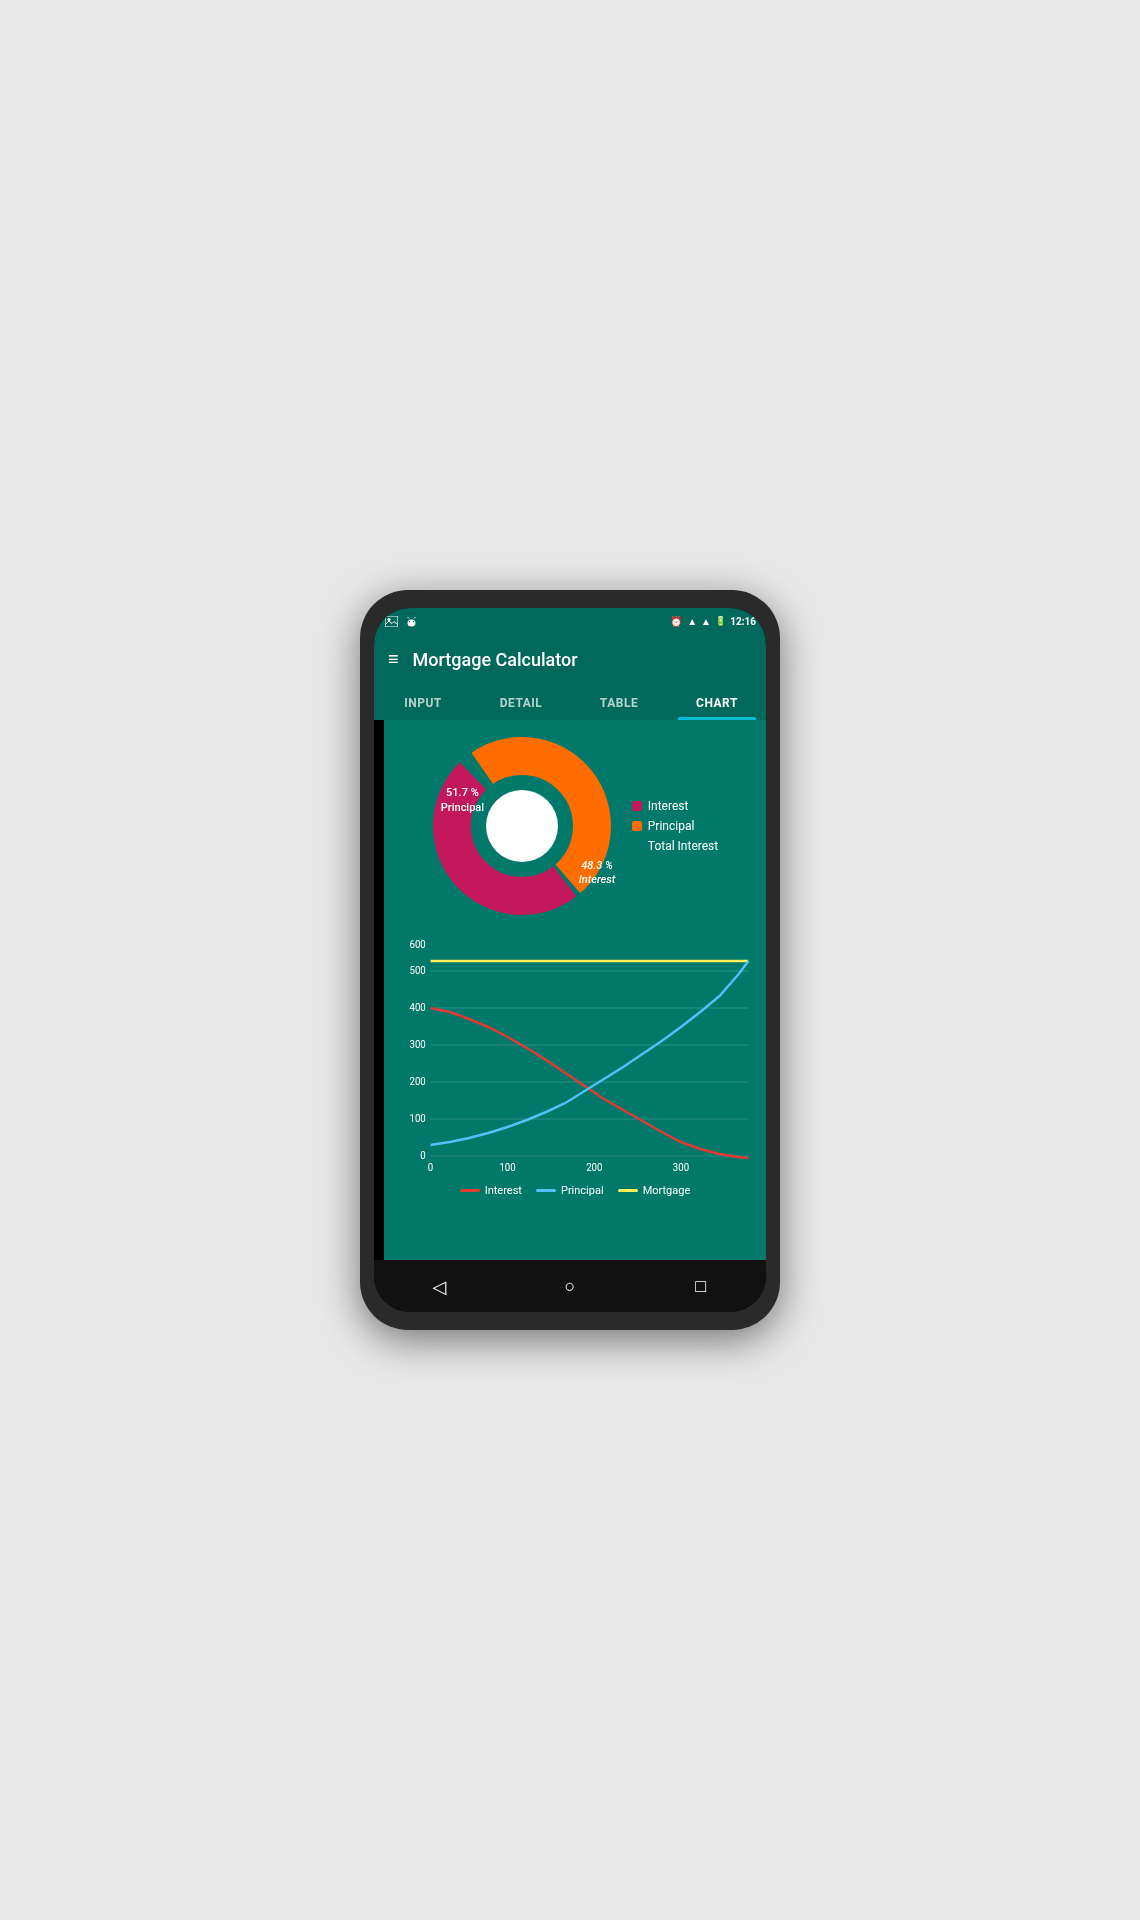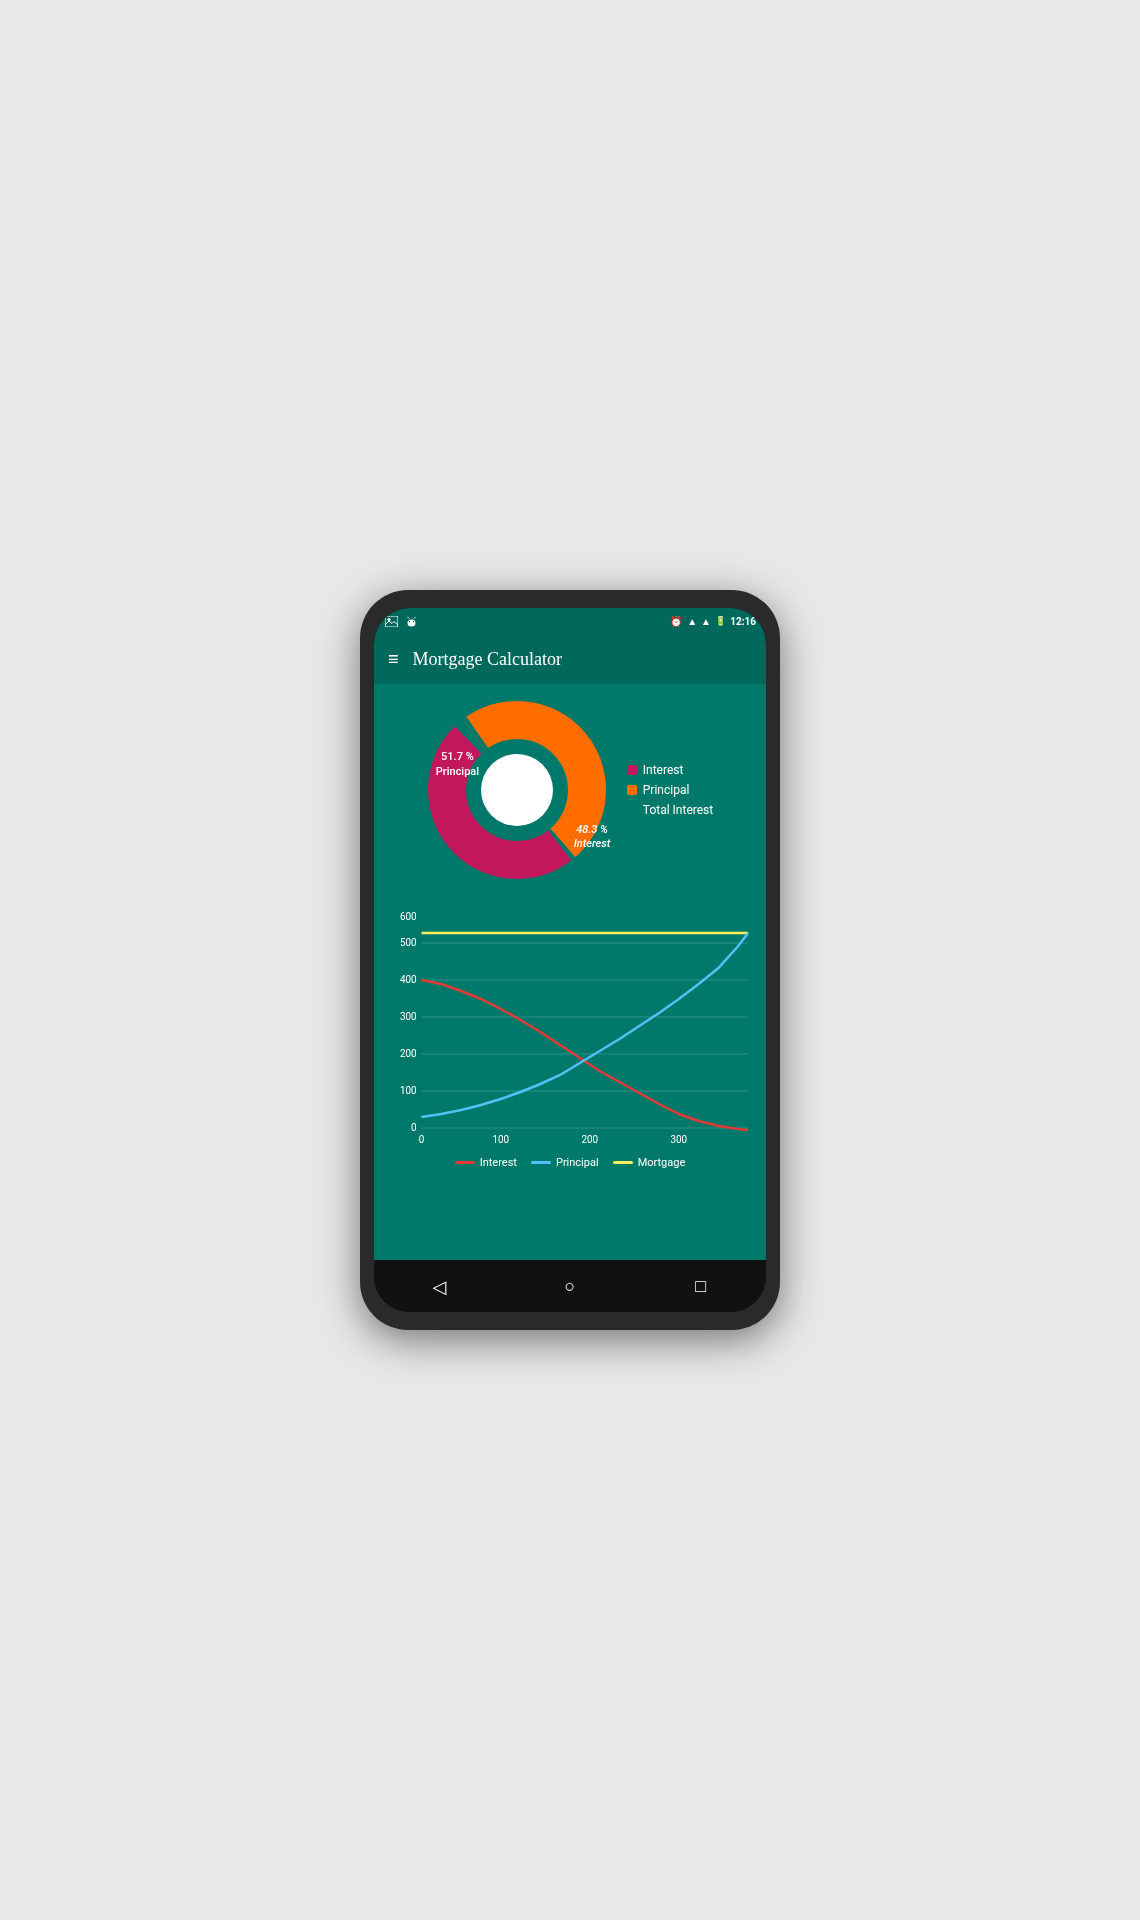--- a/index.html
+++ b/index.html
@@ -73,21 +73,20 @@
     }
     .hamburger-icon {
       color: white;
       font-size: 18px;
       cursor: pointer;
     }
     .app-title {
       color: white;
       font-size: 18px;
       font-weight: 500;
-      font-family: Liberation Serif, serif;
     }
     
     .tabs {
       background: #00695c;
       display: flex;
       flex-shrink: 0;
     }
     .tab {
       flex: 1;
       text-align: center;
@@ -112,21 +111,22 @@
       background: #00bcd4;
       border-radius: 2px 2px 0 0;
     }
     
     .content {
       flex: 1;
       background: #00796b;
       overflow-y: auto;
       display: flex;
       flex-direction: column;
-      gap: 12px;
+      gap: 4px;
+      margin-left: 10px;
     }
     
     .donut-section {
       padding: 16px 10px 10px;
       display: flex;
       align-items: center;
       justify-content: center;
       gap: 20px;
     }
     .donut-wrapper {
@@ -270,20 +270,26 @@
         <span style="font-size:9px;">🔋</span>
         <span>12:16</span>
       </div>
     </div>
 
     <div class="app-bar">
       <span class="hamburger-icon">≡</span>
       <span class="app-title">Mortgage Calculator</span>
     </div>
 
+    <div class="tabs">
+      <div class="tab">INPUT</div>
+      <div class="tab">DETAIL</div>
+      <div class="tab">TABLE</div>
+      <div class="tab active">CHART</div>
+    </div>
 
     <div class="content">
 
       <div class="donut-section">
         <div class="donut-wrapper">
           <svg viewBox="0 0 180 180">
 
             <circle cx="90" cy="90" r="70" fill="none" stroke="#FF6D00" stroke-width="38" stroke-dasharray="227.5 220.3" stroke-dashoffset="55" transform="rotate(-90 90 90)"></circle>
 
             <circle cx="90" cy="90" r="70" fill="none" stroke="#C2185B" stroke-width="38" stroke-dasharray="212.5 235" stroke-dashoffset="-172.5" transform="rotate(-90 90 90)"></circle>

